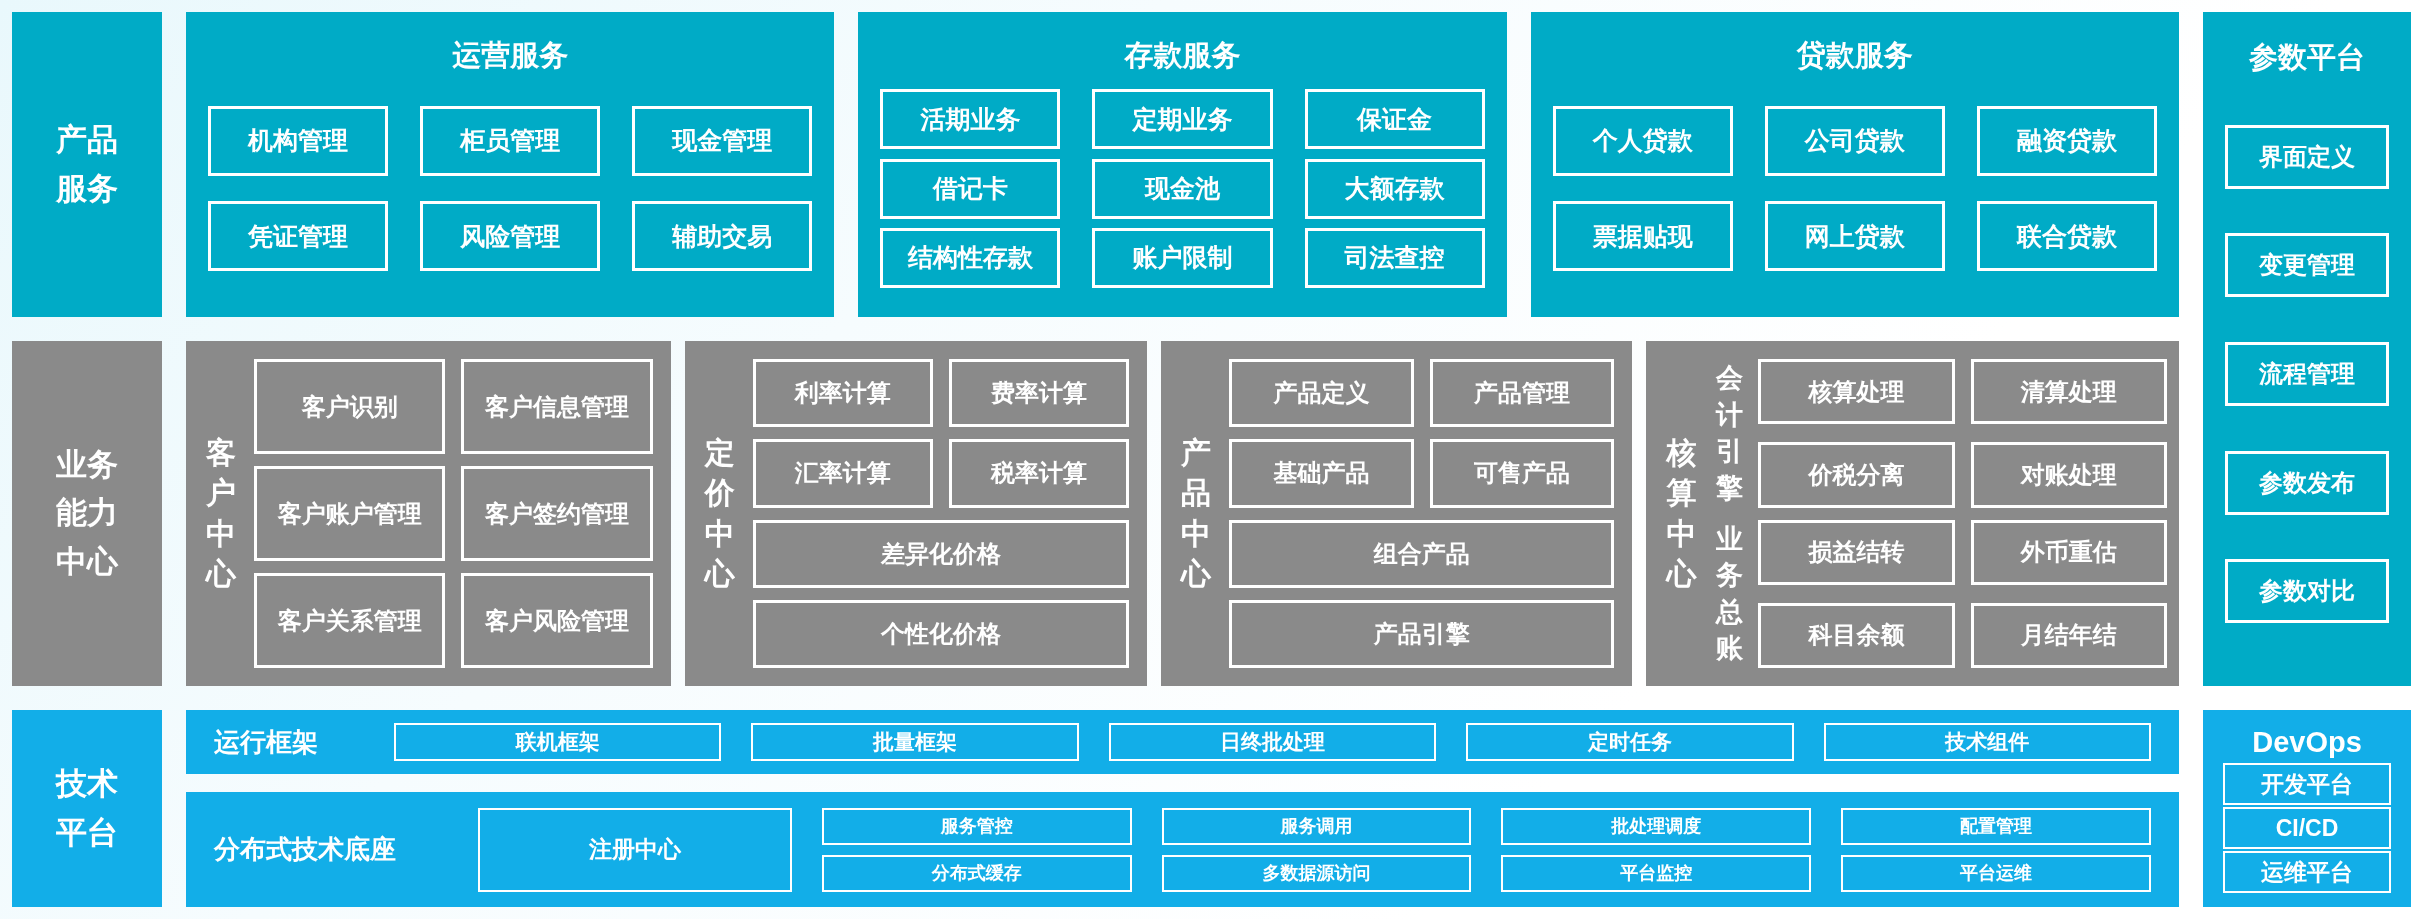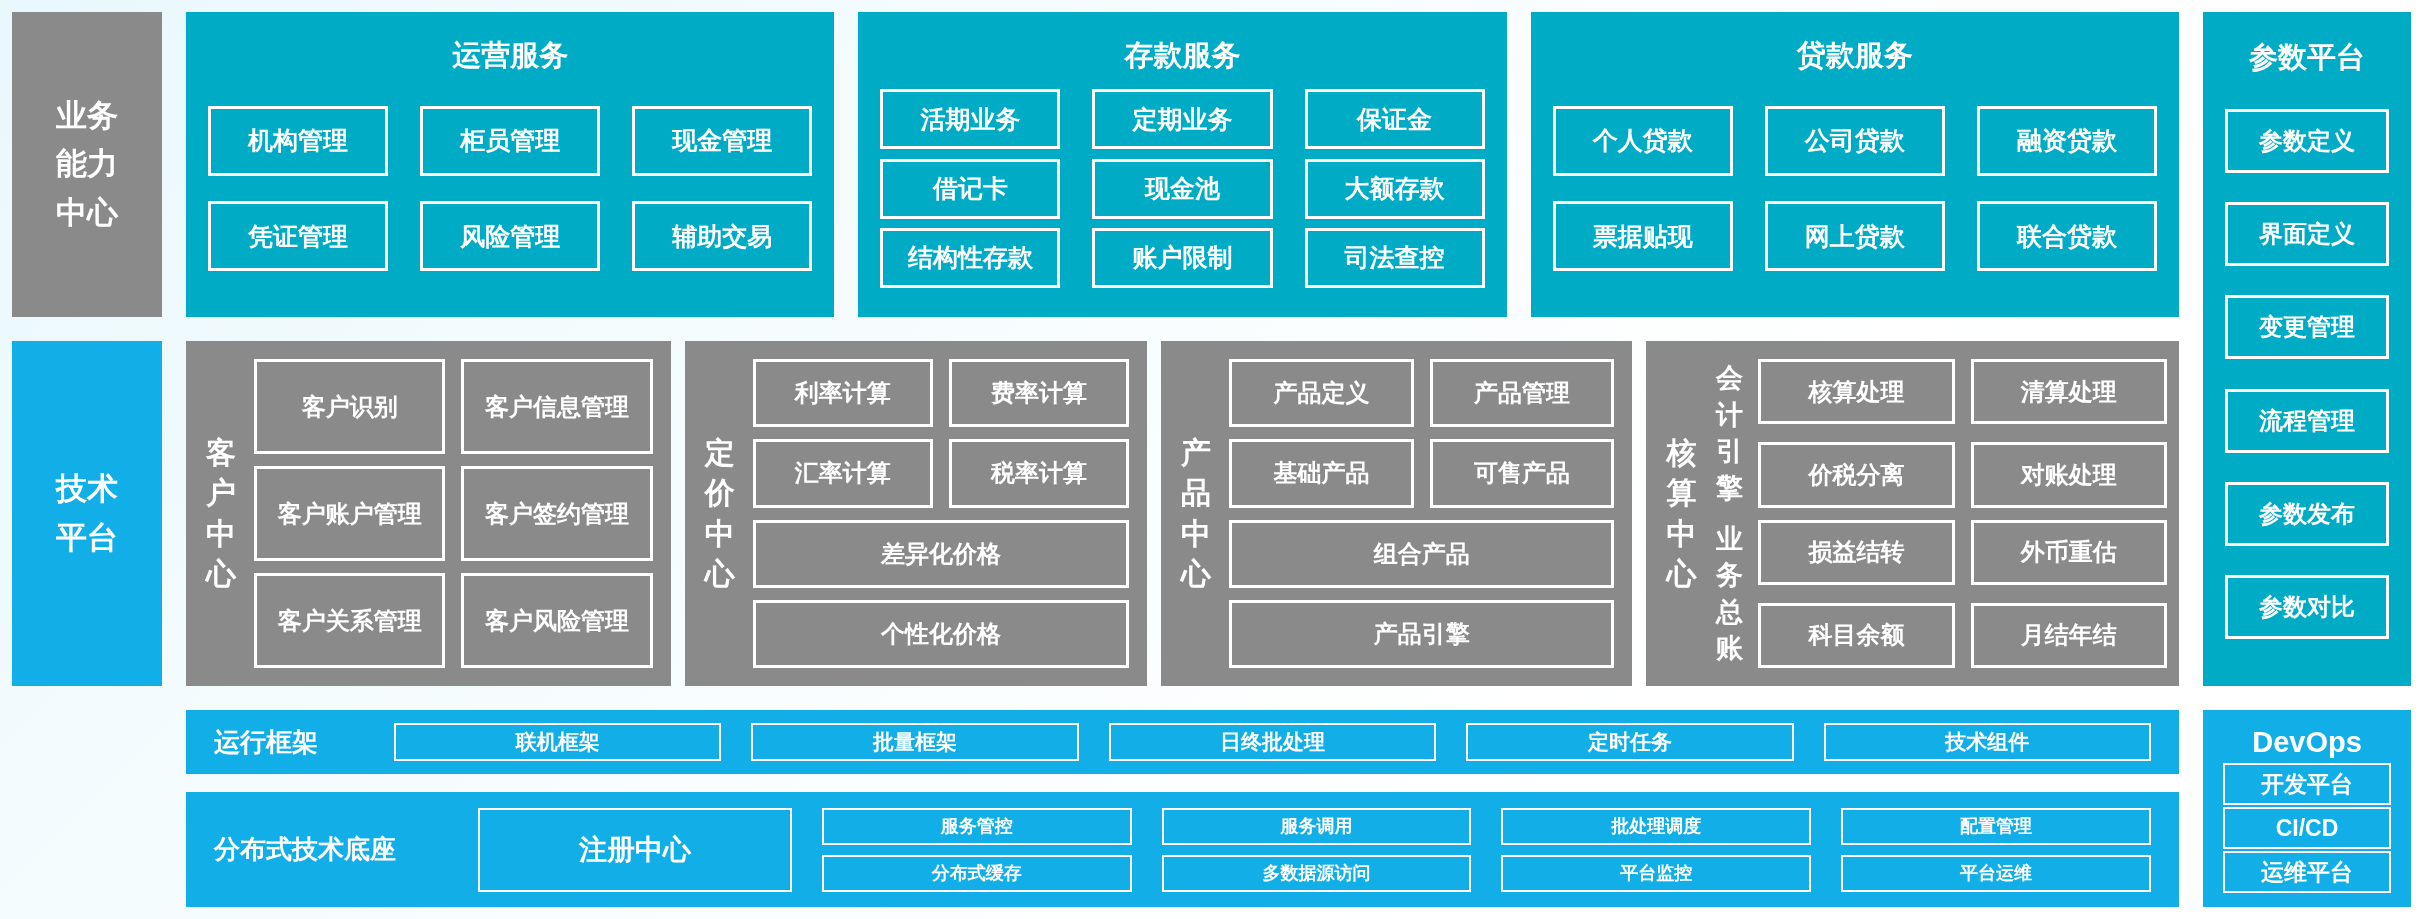--- a/index.html
+++ b/index.html
@@ -81,37 +81,39 @@
   .hlabel{color:#fff;font-weight:bold;font-size:26px;white-space:nowrap;}
   .runtime .hlabel{width:150px;}
   .runtime-boxes{flex:1;display:flex;gap:30px;}
   .runtime-boxes .box{flex:1;height:38px;font-size:21px;border-width:2px;}
   .distributed{
     background:var(--blue);flex:1;display:flex;align-items:center;
     padding:14px 28px;gap:44px;
   }
   .distributed .hlabel{width:220px;}
   .dist-content{flex:1;display:flex;gap:30px;align-items:center;}
-  .dist-content .tall{flex:1;height:84px;font-size:28px;border-width:2px;}
+  .dist-content .tall{flex:1;height:84px;font-size:23px;border-width:2px;}
   .pair-col{flex:1;display:flex;flex-direction:column;gap:10px;}
   .pair-col .box{height:37px;font-size:18px;border-width:2px;}
   
   .devops{
     grid-column:3;grid-row:3;background:var(--blue);
     display:flex;flex-direction:column;padding:6px 20px 12px;
   }
   .devops-title{color:#fff;font-weight:bold;font-size:29px;text-align:center;padding:10px 0 2px;}
   .devops-items{flex:1;display:flex;flex-direction:column;justify-content:space-evenly;}
   .devops-items .box{height:42px;font-size:23px;border-width:2px;}
 </style>
 </head>
 <body>
 
 <div class="canvas">
 
+  <div class="rail teal">产品
+服务</div>
 
   <div class="top-row">
     <section class="svc">
       <div class="svc-title">运营服务</div>
       <div class="svc-rows">
         <div class="svc-row">
           <div class="box">机构管理</div>
           <div class="box">柜员管理</div>
           <div class="box">现金管理</div>
         </div>
@@ -157,21 +159,20 @@
           <div class="box">网上贷款</div>
           <div class="box">联合贷款</div>
         </div>
       </div>
     </section>
   </div>
 
   <section class="param">
     <div class="param-title">参数平台</div>
     <div class="param-items">
-      <div class="box">参数定义</div>
       <div class="box">界面定义</div>
       <div class="box">变更管理</div>
       <div class="box">流程管理</div>
       <div class="box">参数发布</div>
       <div class="box">参数对比</div>
     </div>
   </section>
 
   <div class="rail gray">业务
 能力

